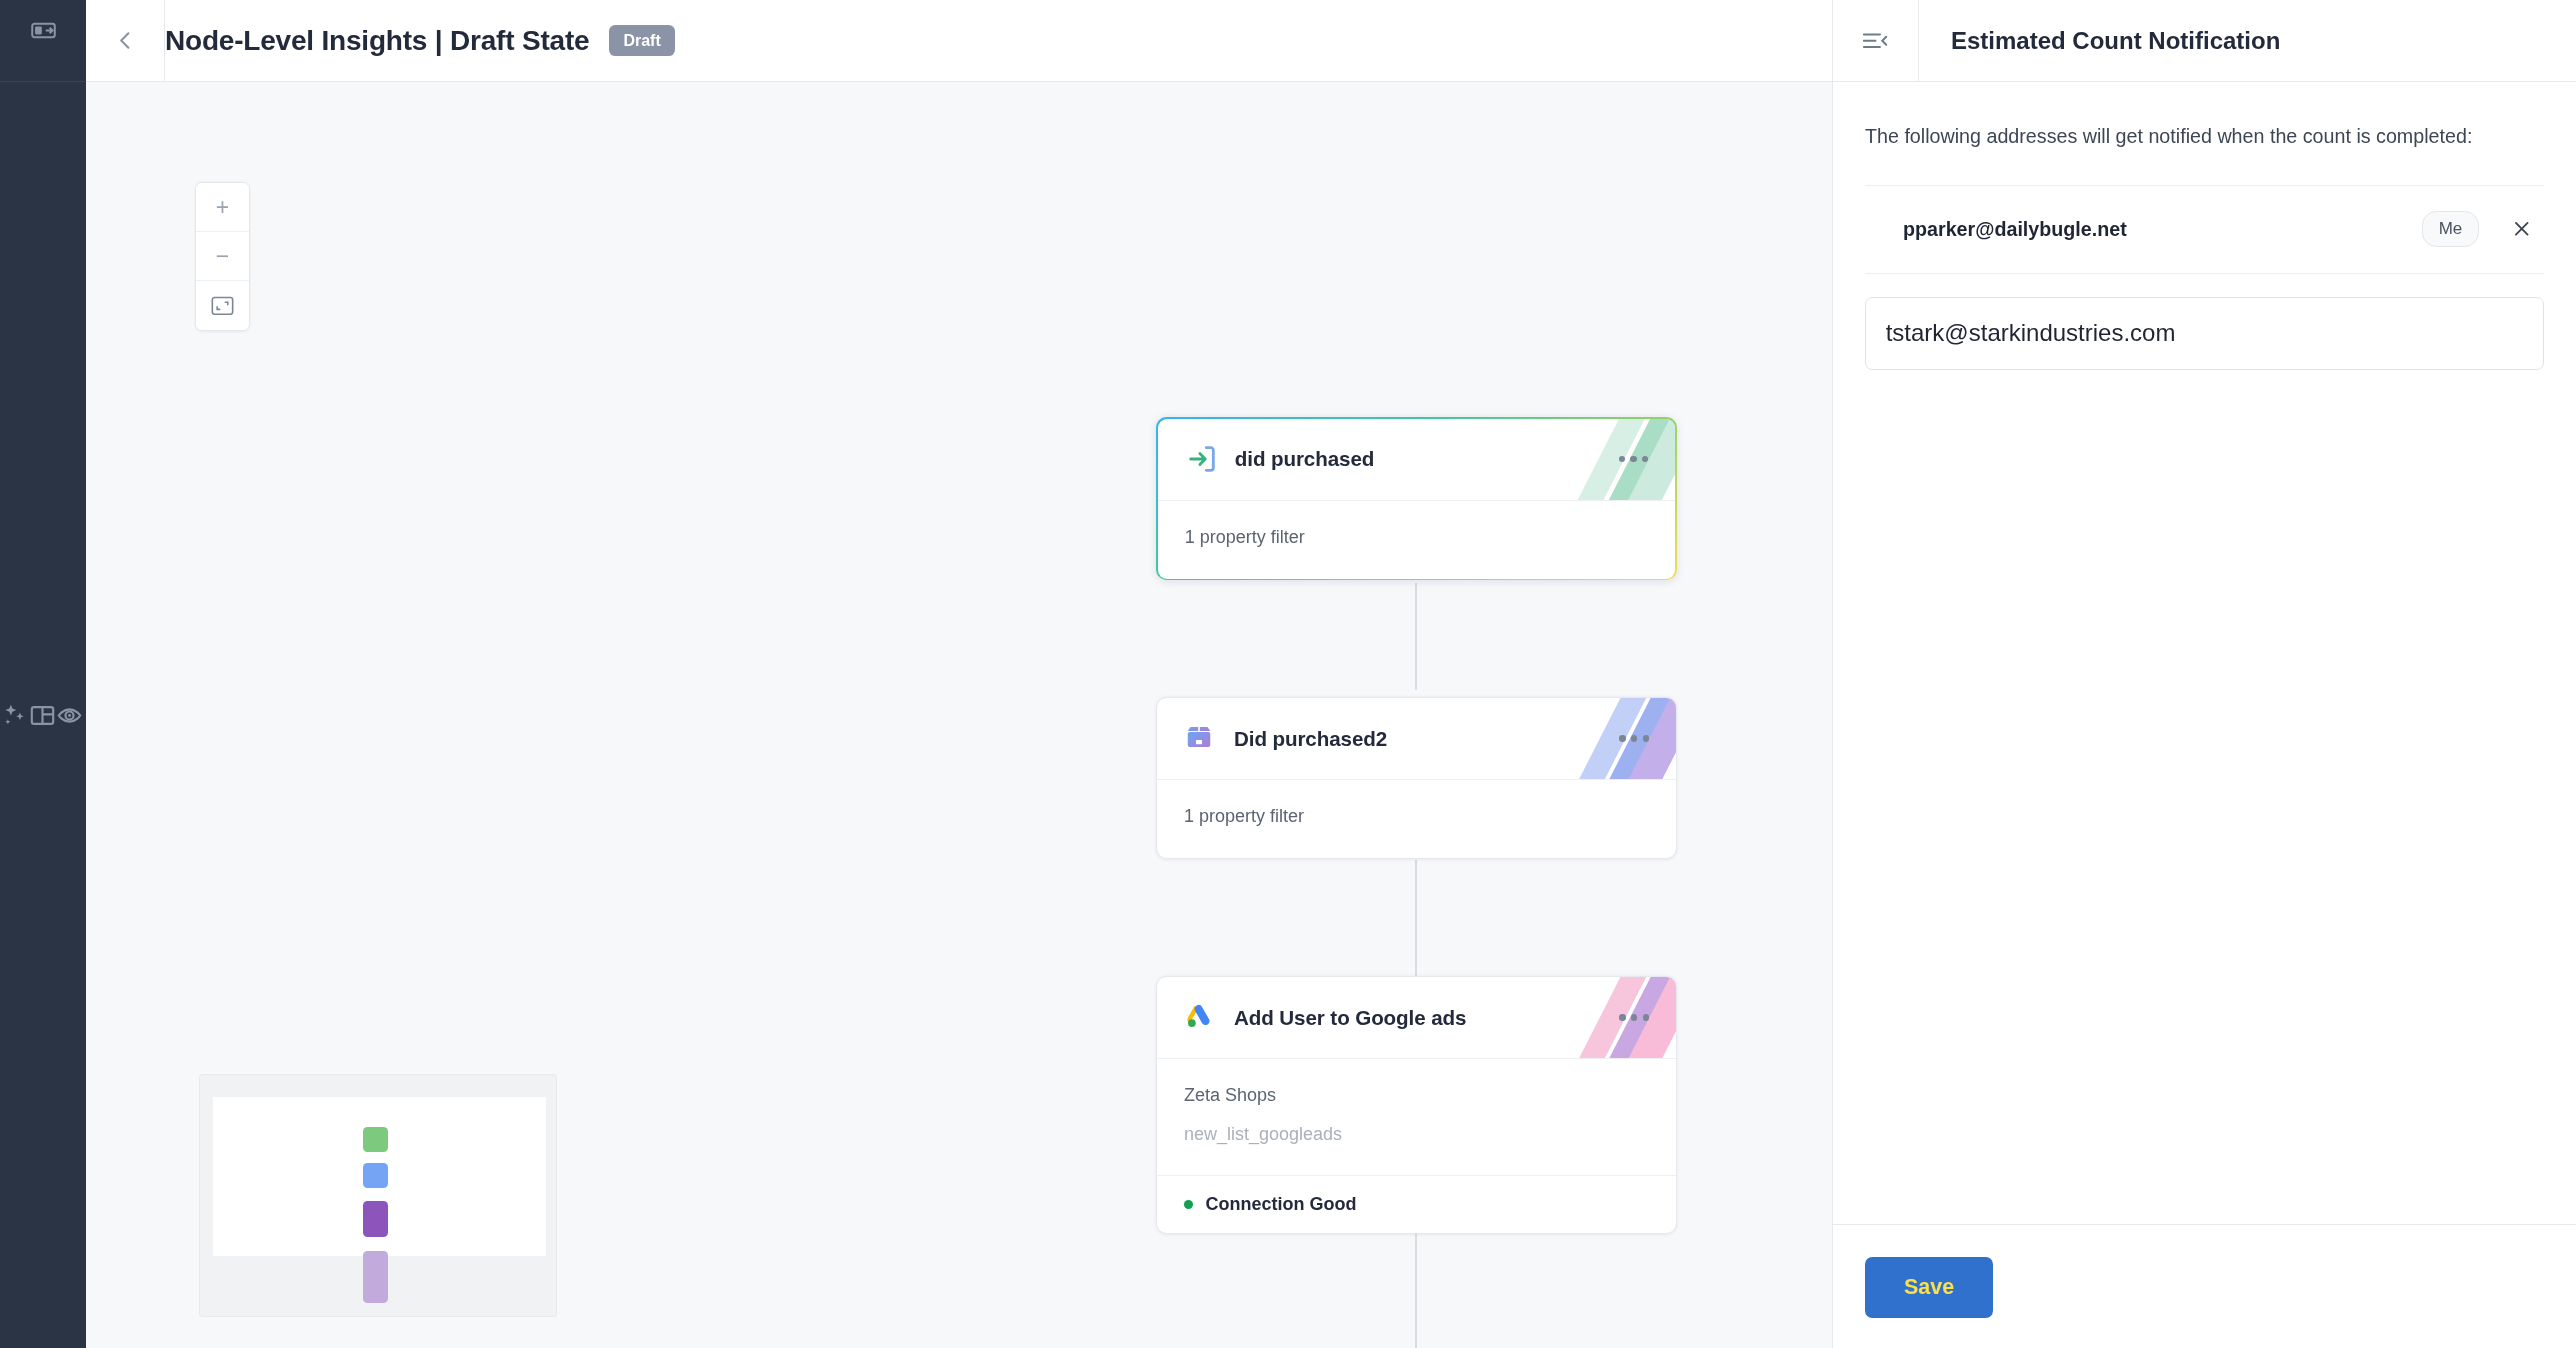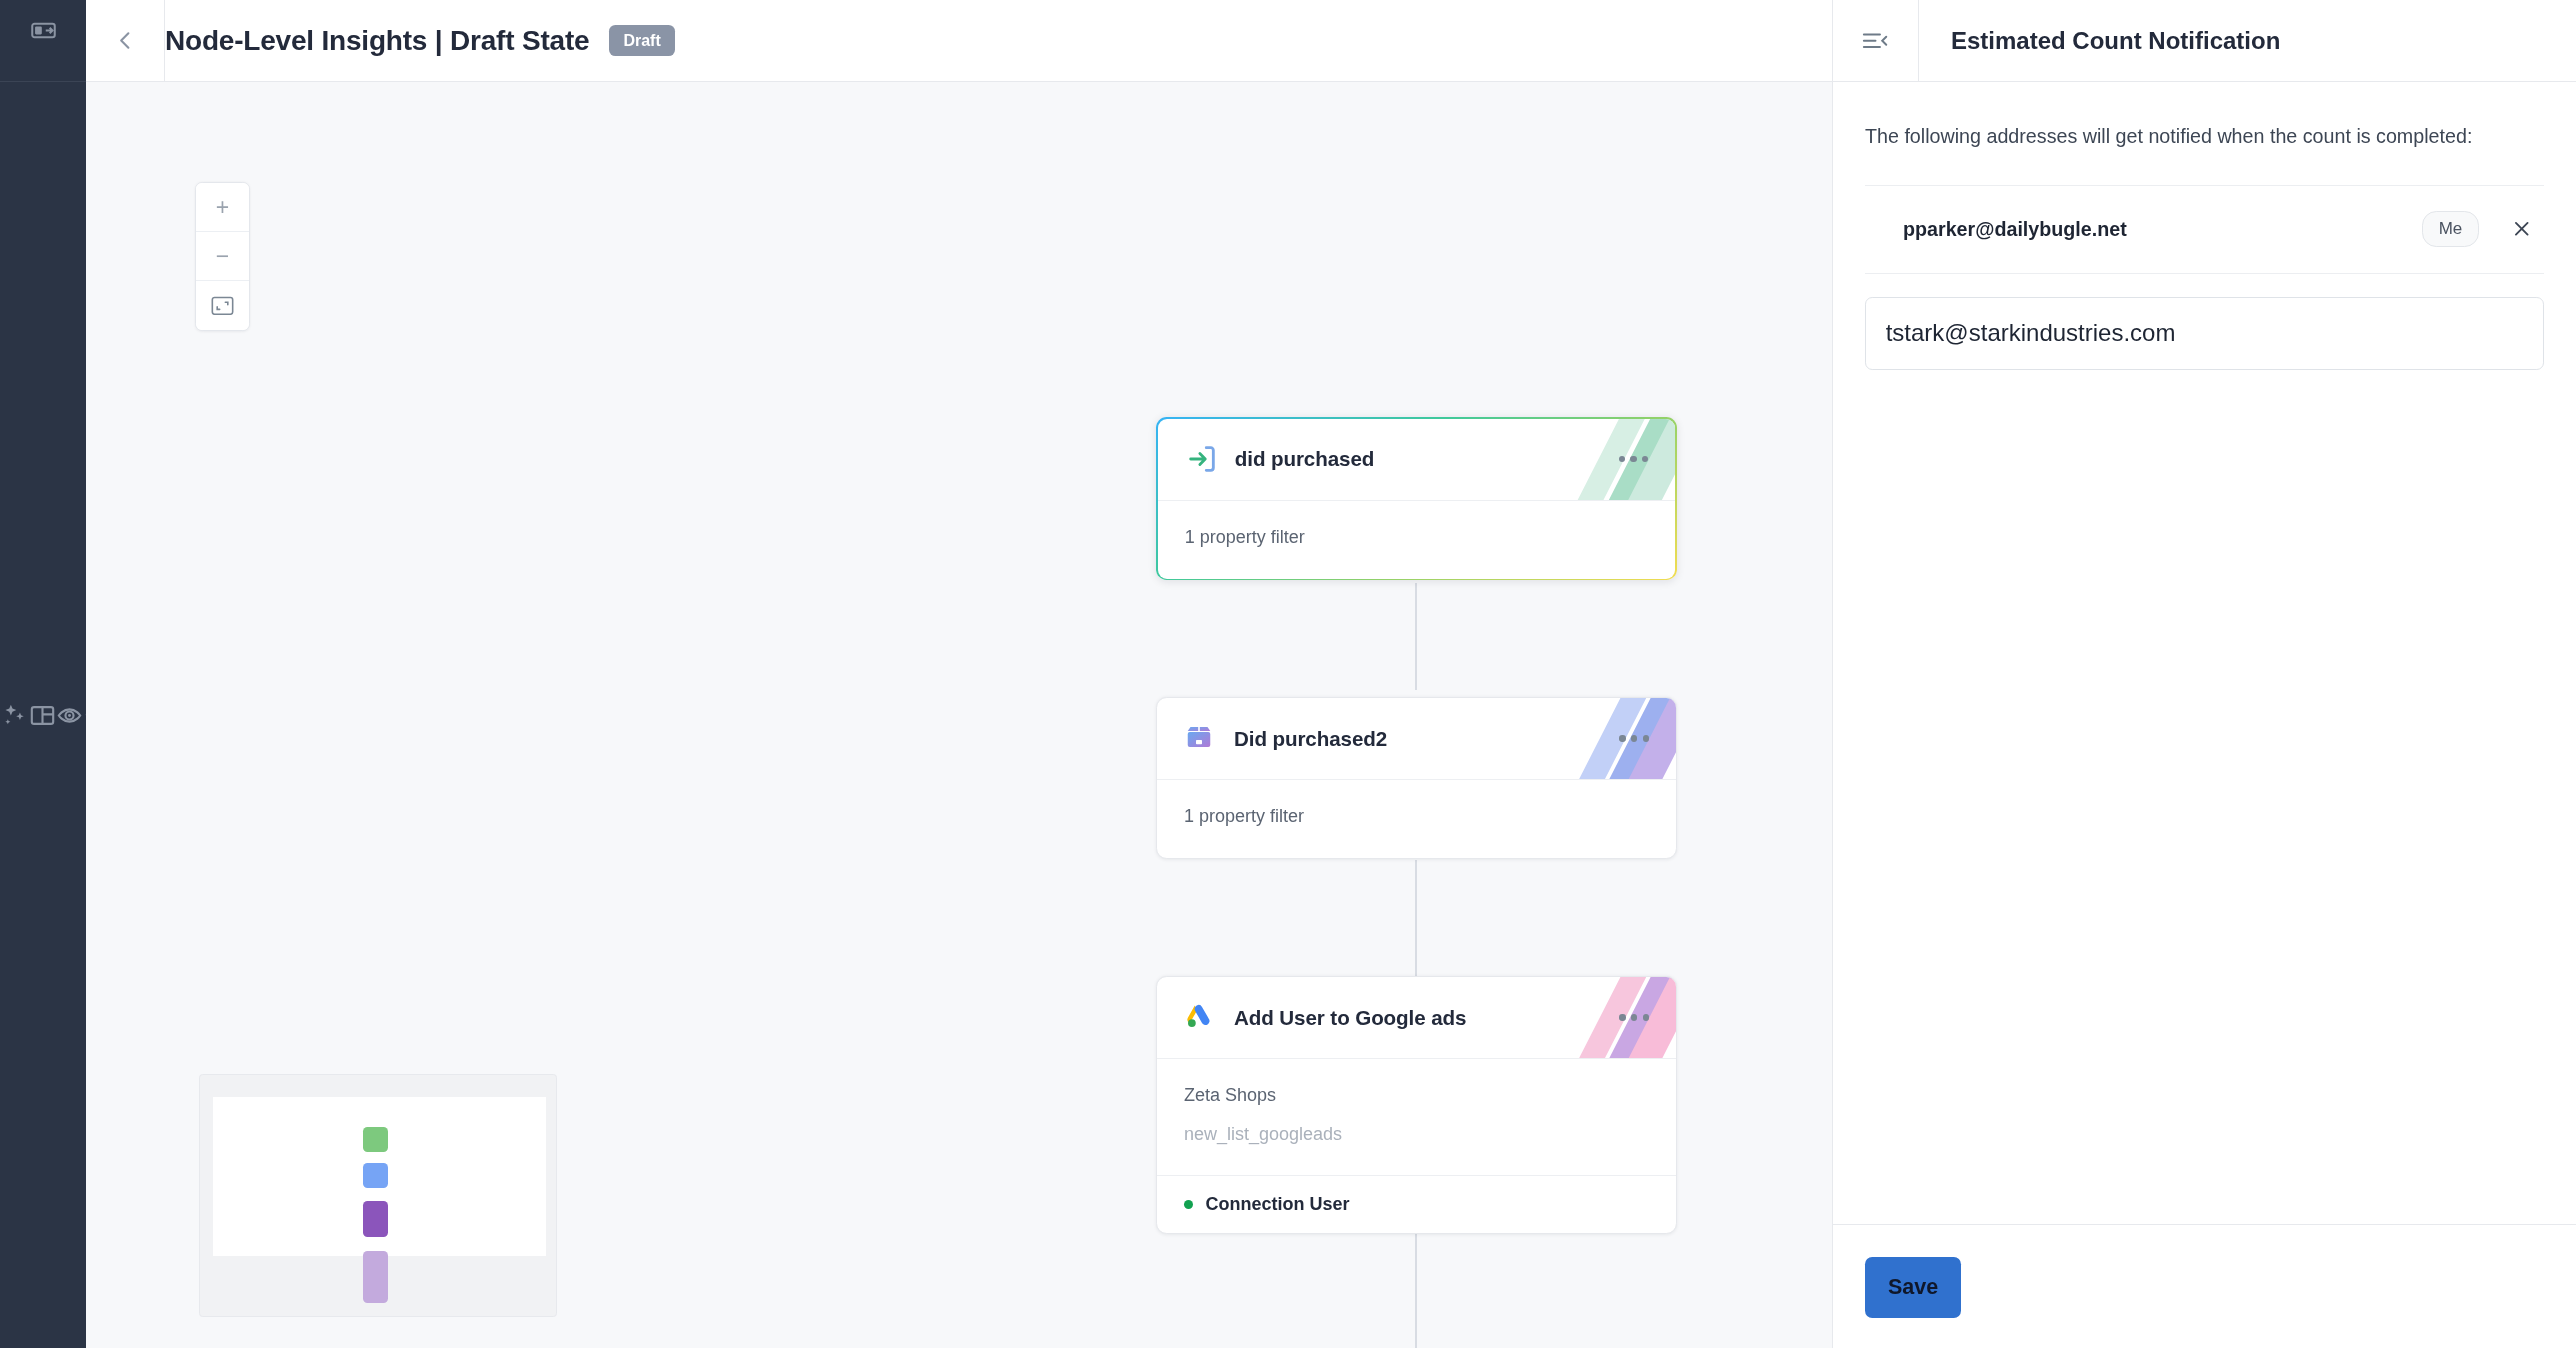--- a/index.html
+++ b/index.html
@@ -174,22 +174,22 @@
     margin-top: 23px; width: 100%; height: 73px;
     border: 0.9px solid #dfe3e8; border-radius: 7.2px;
     font-size: 24px; color: #1e2533; padding: 0 19.7px;
     font-family: "Liberation Sans", sans-serif; outline: none; background: #fff;
   }
   .panel-foot {
     flex: 0 0 125px; border-top: 0.9px solid #e7e9ed;
     display: flex; align-items: center; padding: 0 32px;
   }
   .save-btn {
-    background: #3071ce; color: #0f172a; border: none; border-radius: 7.2px;
-    font-size: 21.5px; font-weight: 700; padding: 18px 23px; cursor: pointer;
+    background: #3071ce; color: #fde047; border: none; border-radius: 7.2px;
+    font-size: 21.5px; font-weight: 700; padding: 18px 39px; cursor: pointer;
     font-family: "Liberation Sans", sans-serif;
   }
 </style>
 </head>
 <body>
 
 <div class="app">
 
   <nav class="rail">
     <div class="rail-top">
@@ -457,21 +457,21 @@
                   <span></span>
                   <span></span>
                 </span>
             </div>
             <div class="node-body">
               <div class="node-line">Zeta Shops</div>
               <div class="node-line muted" style="margin-top:10.7px;">new_list_googleads</div>
             </div>
             <div class="node-foot">
               <span class="dot-green"></span>
-              <span class="foot-label">Connection User</span>
+              <span class="foot-label">Connection Good</span>
             </div>
           </div>
         </div>
 
       </div>
 
       <div class="minimap">
         <div class="minimap-view">
           <div class="mm-node" style="left:150px;top:30px;width:25px;height:25px;background:#7dc97e;"></div>
           <div class="mm-node" style="left:150px;top:66px;width:25px;height:25px;background:#76a4f5;"></div>

